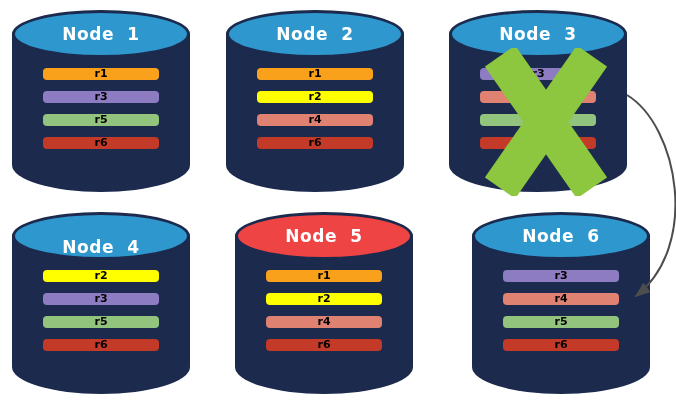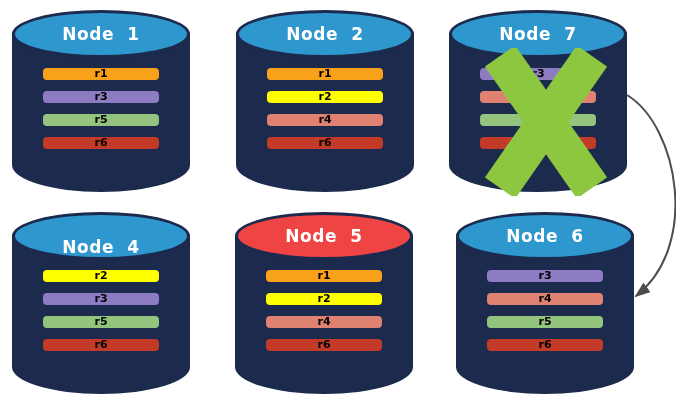--- a/index.html
+++ b/index.html
@@ -42,36 +42,36 @@
         <div class="cyl-top" style="background: rgb(46, 151, 206); border: 3px solid rgb(27, 42, 77);">
           <span class="node-title" style="color: rgb(255, 255, 255); text-align: center;">Node 1</span>
         </div>
         <div class="bars">
           <div class="bar" style="background: rgb(249, 161, 27); color: rgb(0, 0, 0);">r1</div>
           <div class="bar" style="background: rgb(142, 124, 195); color: rgb(0, 0, 0);">r3</div>
           <div class="bar" style="background: rgb(147, 196, 125); color: rgb(0, 0, 0);">r5</div>
           <div class="bar" style="background: rgb(195, 58, 40); color: rgb(0, 0, 0);">r6</div>
         </div>
       </div>
-      <div class="node" style="left: 236px; top: 10px;">
+      <div class="node" style="left: 226px; top: 10px;">
         <div class="cyl-body" style="background: rgb(27, 42, 77);"></div>
         <div class="cyl-top" style="background: rgb(46, 151, 206); border: 3px solid rgb(27, 42, 77);">
           <span class="node-title" style="color: rgb(255, 255, 255);">Node 2</span>
         </div>
         <div class="bars">
           <div class="bar" style="background: rgb(249, 161, 27); color: rgb(0, 0, 0);">r1</div>
           <div class="bar" style="background: rgb(255, 255, 0); color: rgb(0, 0, 0);">r2</div>
           <div class="bar" style="background: rgb(223, 130, 114); color: rgb(0, 0, 0);">r4</div>
           <div class="bar" style="background: rgb(195, 58, 40); color: rgb(0, 0, 0);">r6</div>
         </div>
       </div>
       <div class="node" style="left: 449px; top: 10px;">
         <div class="cyl-body" style="background: rgb(27, 42, 77);"></div>
         <div class="cyl-top" style="background: rgb(46, 151, 206); border: 3px solid rgb(27, 42, 77);">
-          <span class="node-title" style="color: rgb(255, 255, 255);">Node 7</span>
+          <span class="node-title" style="color: rgb(255, 255, 255);">Node 3</span>
         </div>
         <div class="bars">
           <div class="bar" style="background: rgb(142, 124, 195); color: rgb(0, 0, 0);">r3</div>
           <div class="bar" style="background: rgb(223, 130, 114); color: rgb(0, 0, 0);">r4</div>
           <div class="bar" style="background: rgb(147, 196, 125); color: rgb(0, 0, 0);">r5</div>
           <div class="bar" style="background: rgb(195, 58, 40); color: rgb(0, 0, 0);">r6</div>
         </div>
         <div class="x-mark"><svg width="122" height="148" viewBox="0 0 122 148">
             <line x1="15" y1="8" x2="107" y2="140" stroke="#8DC63F" stroke-width="37"></line>
             <line x1="107" y1="8" x2="15" y2="140" stroke="#8DC63F" stroke-width="37"></line>
@@ -94,21 +94,21 @@
         <div class="cyl-top" style="background: #ef4444; border: 3px solid rgb(27, 42, 77);">
           <span class="node-title" style="color: rgb(255, 255, 255);">Node 5</span>
         </div>
         <div class="bars">
           <div class="bar" style="background: rgb(249, 161, 27); color: rgb(0, 0, 0);">r1</div>
           <div class="bar" style="background: rgb(255, 255, 0); color: rgb(0, 0, 0);">r2</div>
           <div class="bar" style="background: rgb(223, 130, 114); color: rgb(0, 0, 0);">r4</div>
           <div class="bar" style="background: rgb(195, 58, 40); color: rgb(0, 0, 0);">r6</div>
         </div>
       </div>
-      <div class="node" style="left: 456px; top: 212px;">
+      <div class="node" style="left: 472px; top: 212px;">
         <div class="cyl-body" style="background: rgb(27, 42, 77);"></div>
         <div class="cyl-top" style="background: rgb(46, 151, 206); border: 3px solid rgb(27, 42, 77);">
           <span class="node-title" style="color: rgb(255, 255, 255);">Node 6</span>
         </div>
         <div class="bars">
           <div class="bar" style="background: rgb(142, 124, 195); color: rgb(0, 0, 0);">r3</div>
           <div class="bar" style="background: rgb(223, 130, 114); color: rgb(0, 0, 0);">r4</div>
           <div class="bar" style="background: rgb(147, 196, 125); color: rgb(0, 0, 0);">r5</div>
           <div class="bar" style="background: rgb(195, 58, 40); color: rgb(0, 0, 0);">r6</div>
         </div>

